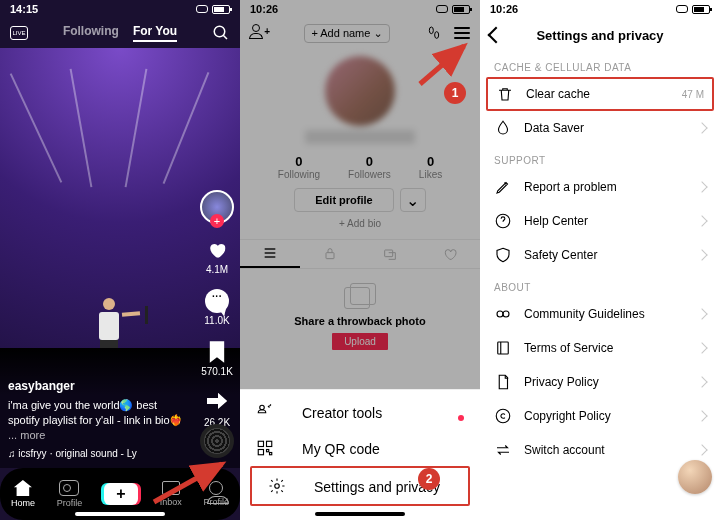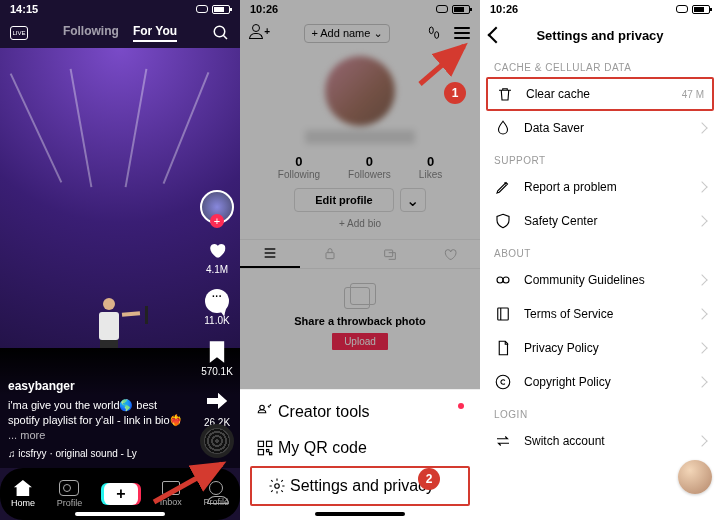--- a/index.html
+++ b/index.html
@@ -102,21 +102,21 @@
   .ptab svg{width:16px;height:16px;}
   .throw{ text-align:center; padding-top:14px;}
   .throw .imgic{ width:32px;height:26px; margin:0 auto 6px; position:relative;}
   .throw .imgic:before,.throw .imgic:after{content:"";position:absolute;border:1.5px solid #ccc;border-radius:3px;}
   .throw .imgic:before{left:0;top:4px;width:24px;height:20px;}
   .throw .imgic:after{left:6px;top:0;width:24px;height:20px;}
   .throw .t{ font-size:11px; font-weight:600; color:#000;}
   .upload{ background:#fe2c55;color:#fff; border-radius:1px; padding:3px 12px; font-size:10px; display:inline-block; margin-top:6px;}
 
   .sheet{ position:absolute; left:0;right:0;bottom:0; background:#fff; z-index:3; border-top:1px solid #eee; padding:4px 0 14px;}
-  .sheet .row{ display:flex; align-items:flex-start; gap:4px; padding:9px 16px; font-size:16px;}
+  .sheet .row{ display:flex; align-items:flex-end; gap:28px; padding:9px 16px; font-size:14px;}
   .sheet .row .ic{ width:18px;height:18px; display:flex;align-items:center;justify-content:center;}
   .dot-red{ width:6px;height:6px;border-radius:50%;background:#fe2c55; margin-left:auto;}
   .settings-row{ border:2px solid #d43a2f; margin:0 10px; border-radius:2px;}
   .p2 .homebar{ z-index:4;}
 
   
   .p3 .hdr{ height:34px; display:flex; align-items:center; padding:0 10px; position:relative;}
   .p3 .hdr .title{ position:absolute; left:0;right:0; text-align:center; font-size:13px; font-weight:700;}
   .back-ic{ width:12px;height:12px; border-left:2px solid #000; border-bottom:2px solid #000; transform:rotate(45deg);}
   .p3 .sec{ font-size:10px; color:#9a9a9a; letter-spacing:.5px; padding:10px 14px 4px;}
@@ -429,20 +429,30 @@
           <svg viewBox="0 0 24 24" fill="none" stroke="#000" stroke-width="1.5">
             <path d="M4 20l3-1 11-11-2-2L5 17l-1 3zM14 6l2 2"></path>
           </svg>
         </span>
       <span>Report a problem</span>
       <span class="chev"></span>
     </div>
     <div class="row3">
       <span class="ic">
           <svg viewBox="0 0 24 24" fill="none" stroke="#000" stroke-width="1.5">
+            <circle cx="12" cy="12" r="9"></circle>
+            <path d="M9.5 9a2.5 2.5 0 115 0c0 1.5-2.5 2-2.5 4M12 17h.01"></path>
+          </svg>
+        </span>
+      <span>Help Center</span>
+      <span class="chev"></span>
+    </div>
+    <div class="row3">
+      <span class="ic">
+          <svg viewBox="0 0 24 24" fill="none" stroke="#000" stroke-width="1.5">
             <path d="M12 3l8 3v5c0 5-3.5 8-8 10-4.5-2-8-5-8-10V6l8-3z"></path>
           </svg>
         </span>
       <span>Safety Center</span>
       <span class="chev"></span>
     </div>
 
     <div class="sec">ABOUT</div>
     <div class="row3">
       <span class="ic">
@@ -478,21 +488,20 @@
       <span class="ic">
           <svg viewBox="0 0 24 24" fill="none" stroke="#000" stroke-width="1.5">
             <circle cx="12" cy="12" r="9"></circle>
             <path d="M14.5 10a3 3 0 100 4"></path>
           </svg>
         </span>
       <span>Copyright Policy</span>
       <span class="chev"></span>
     </div>
 
-    <div class="sec">LOGIN</div>
     <div class="row3">
       <span class="ic">
           <svg viewBox="0 0 24 24" fill="none" stroke="#000" stroke-width="1.5">
             <path d="M4 9h14l-3-3M20 15H6l3 3"></path>
           </svg>
         </span>
       <span>Switch account</span>
       <span class="chev"></span>
     </div>
   </div>

